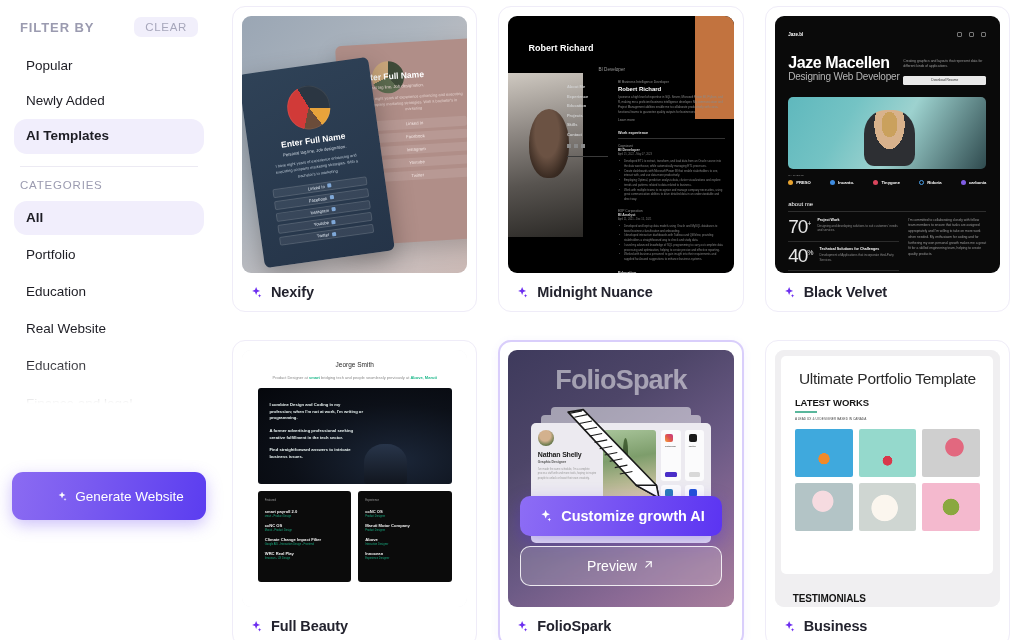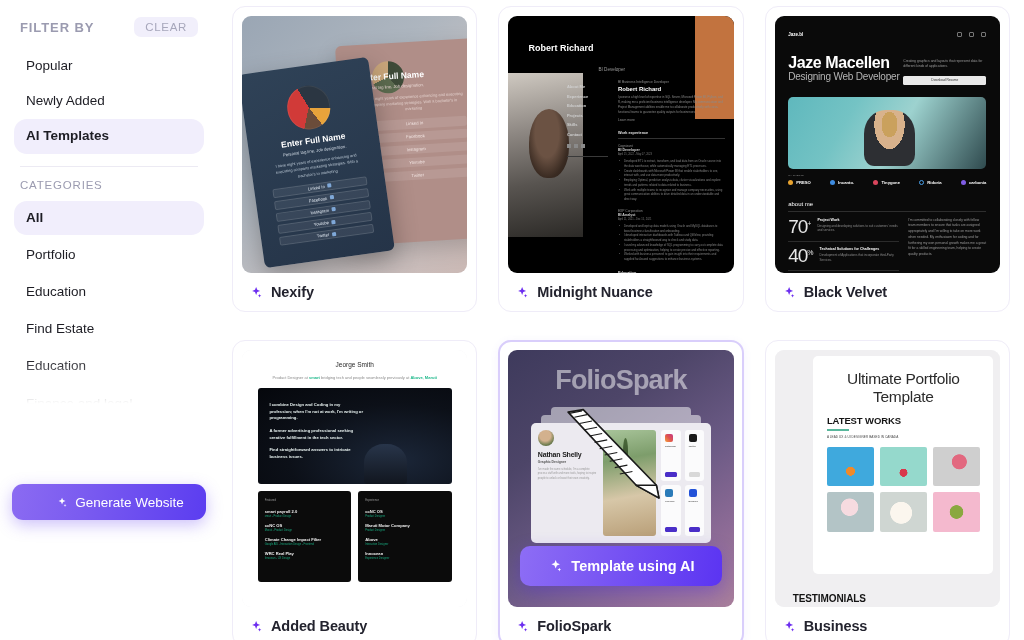--- a/index.html
+++ b/index.html
@@ -55,21 +55,21 @@
   .fade-mask {
     position: absolute; left: 0; right: 0; bottom: 0; height: 62px;
     background: linear-gradient(to bottom, rgba(255,255,255,0) 0%, #ffffff 72%);
     pointer-events: none;
   }
   .generate-wrap {
     position: absolute; left: 12px; right: 12px; bottom: 120px;
   }
   .generate-btn {
     display: flex; align-items: center; justify-content: center; gap: 7px;
-    width: 100%; height: 36px;
+    width: 100%; height: 48px;
     border: none; border-radius: 11px; cursor: pointer;
     font-family: inherit; font-size: 13.5px; color: #fff; font-weight: 400;
     background: linear-gradient(100deg, #8b6bf2 0%, #7a5bf0 38%, #5b3df0 100%);
     box-shadow: 0 5px 16px rgba(109,74,240,.34);
     padding-left: 21px;
   }
 
   
   .spark { display: inline-block; position: relative; flex: 0 0 auto; }
   .spark svg { display: block; }
@@ -293,21 +293,21 @@
     margin-top: 10px; height: 40px; border-radius: 10px; width: 100%; cursor: pointer;
     background: rgba(255,255,255,.16); backdrop-filter: blur(5px);
     border: 1.5px solid rgba(255,255,255,.85);
     color: #fff; font-family: inherit; font-size: 14px; font-weight: 400;
     display: flex; align-items: center; justify-content: center; gap: 5px;
   }
 
   
   .cs-bg { position: absolute; inset: 0; background: #f0eff1; }
   .cs-sheet { position: absolute; left: 3%; right: 3%; top: 2.5%; bottom: 13%;
-    background: #fff; border-radius: 5px; padding: 6% 6% 0 6%; margin-left: 32px; }
+    background: #fff; border-radius: 5px; padding: 6% 6% 0 6%; }
   .cs-h1 { text-align: center; color: #2b2b2b; font-size: 15.5px; font-weight: 400; letter-spacing: -.3px; }
   .cs-h2 { color: #151515; font-size: 9.5px; font-weight: 700; margin-top: 9px; letter-spacing: -.1px; }
   .cs-ul { width: 22px; height: 1.8px; background: #59b79c; margin-top: 3px; }
   .cs-sm { color: #4a4a4a; font-size: 3.1px; margin-top: 4px; letter-spacing: .02em; }
   .cs-grid { display: grid; grid-template-columns: repeat(3,1fr); gap: 6px; margin-top: 8px; }
   .cs-tile { aspect-ratio: 1/.84; border-radius: 2px; position: relative; overflow: hidden; }
   .cs-test { position: absolute; left: 8%; bottom: 1%; color: #141414; font-size: 10px; font-weight: 700; letter-spacing: -.1px; margin-top: 11px; }
 </style>
 </head>
 <body>
@@ -327,21 +327,21 @@
     </nav>
 
     <div class="divider"></div>
 
     <div class="cat-title">CATEGORIES</div>
 
     <nav class="cat-list">
       <button class="nav-item active">All</button>
       <button class="nav-item">Portfolio</button>
       <button class="nav-item">Education</button>
-      <button class="nav-item">Find Estate</button>
+      <button class="nav-item">Real Website</button>
       <button class="nav-item">Education</button>
       <button class="nav-item">Finance and legal</button>
       <div class="fade-mask"></div>
     </nav>
 
     <div class="generate-wrap">
       <button class="generate-btn">
         <span class="spark">
           <svg width="13" height="13" viewBox="0 0 24 24">
               <path d="M13 3l1.8 4.6L19.4 9.4 14.8 11.2 13 15.8 11.2 11.2 6.6 9.4 11.2 7.6z" fill="#fff"></path>
@@ -603,21 +603,21 @@
             </div>
           </div>
         </div>
         <div class="card-foot">
           <span class="spark">
             <svg width="15" height="15" viewBox="0 0 24 24">
                 <path d="M13 3l1.8 4.6L19.4 9.4 14.8 11.2 13 15.8 11.2 11.2 6.6 9.4 11.2 7.6z" fill="#6d2ef0"></path>
                 <path d="M18.5 14.5l.8 2 2 .8-2 .8-.8 2-.8-2-2-.8 2-.8z" fill="#6d2ef0"></path>
               </svg>
           </span>
-          <span class="card-name">Added Beauty</span>
+          <span class="card-name">Full Beauty</span>
         </div>
       </div>
 
       <div class="card hovered">
         <div class="thumb">
           <div class="fs-bg"></div>
           <div class="fs-title">FolioSpark</div>
           <div class="fs-stack">
             <div class="fs-sheet fs-s1"></div>
             <div class="fs-sheet fs-s2"></div>
@@ -660,21 +660,30 @@
             <path d="M62 62 L80 72 L78 62 Z" fill="#ffffff" stroke="#1a1a1a" stroke-width="1.2" stroke-linejoin="round"></path>
           </svg>
           <div class="fs-overlay">
             <button class="fs-ai">
               <span class="spark">
                 <svg width="16" height="16" viewBox="0 0 24 24">
                     <path d="M13 3l1.8 4.6L19.4 9.4 14.8 11.2 13 15.8 11.2 11.2 6.6 9.4 11.2 7.6z" fill="#fff"></path>
                     <path d="M18.5 14.5l.8 2 2 .8-2 .8-.8 2-.8-2-2-.8 2-.8z" fill="#fff"></path>
                   </svg>
               </span>
-              <span>Template using AI</span>
+              <span>Customize growth AI</span>
+            </button>
+            <button class="fs-pv">
+              <span>Preview</span>
+              <span>
+                <svg width="13" height="13" viewBox="0 0 24 24" fill="none" stroke="#fff" stroke-width="2.1" stroke-linecap="round" stroke-linejoin="round">
+                    <path d="M7 17L17 7"></path>
+                    <path d="M8 7h9v9"></path>
+                  </svg>
+              </span>
             </button>
           </div>
         </div>
         <div class="card-foot">
           <span class="spark">
             <svg width="15" height="15" viewBox="0 0 24 24">
                 <path d="M13 3l1.8 4.6L19.4 9.4 14.8 11.2 13 15.8 11.2 11.2 6.6 9.4 11.2 7.6z" fill="#6d2ef0"></path>
                 <path d="M18.5 14.5l.8 2 2 .8-2 .8-.8 2-.8-2-2-.8 2-.8z" fill="#6d2ef0"></path>
               </svg>
           </span>

